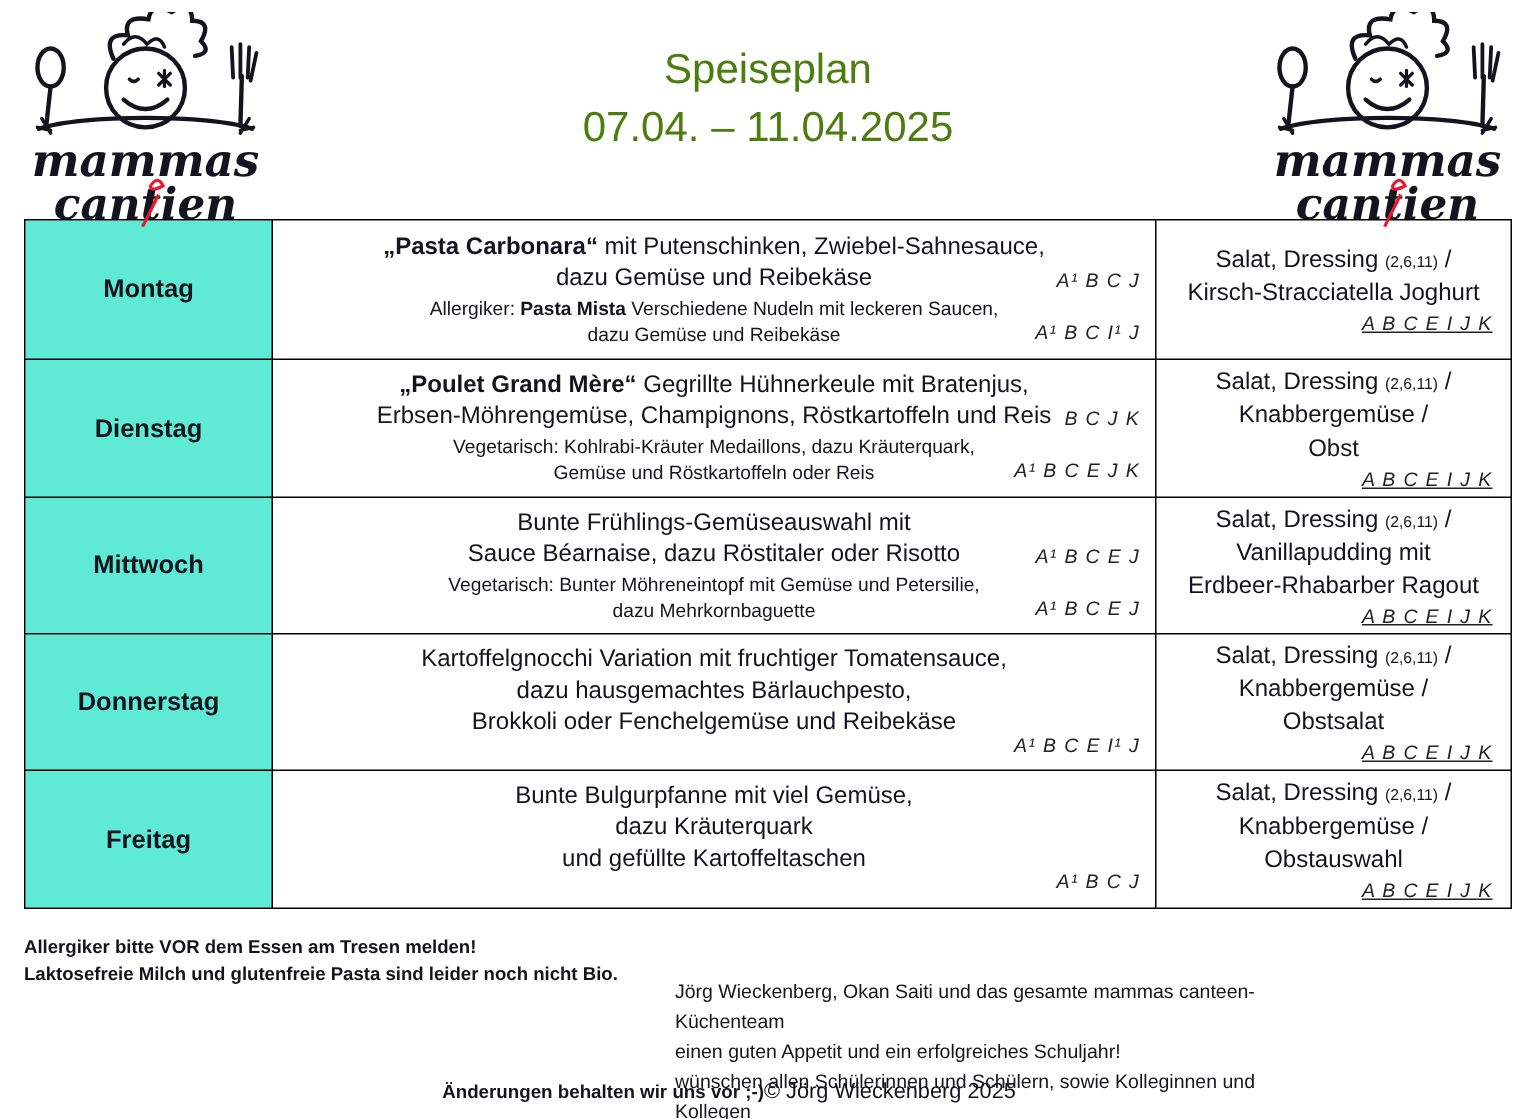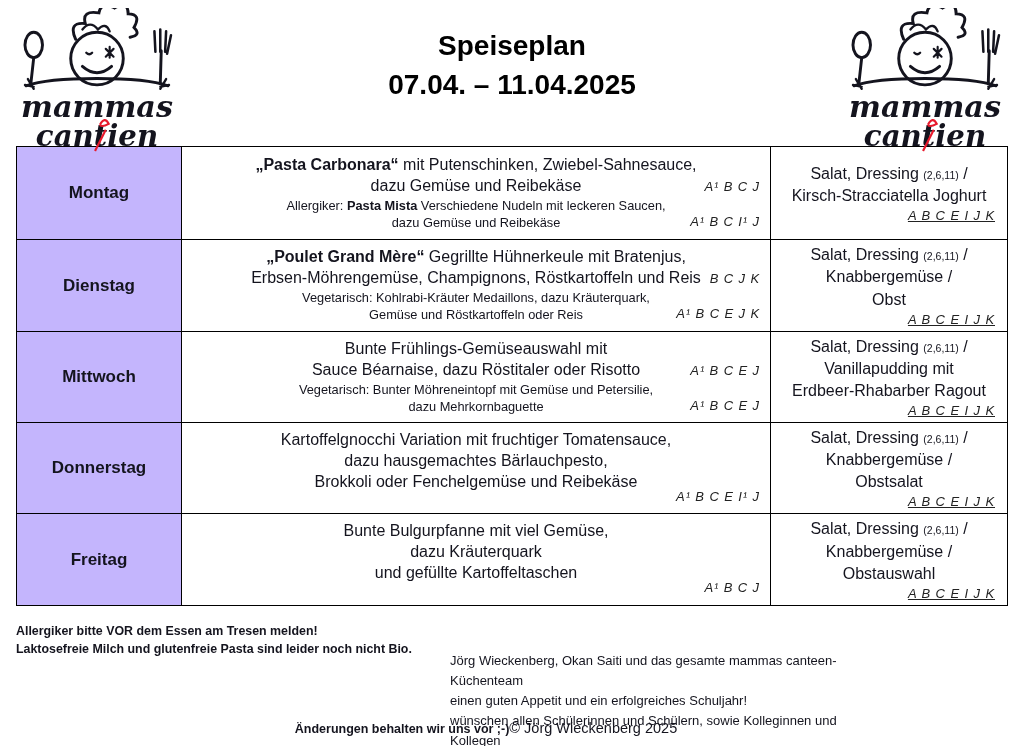--- a/index.html
+++ b/index.html
@@ -2,27 +2,27 @@
 <html><head>
 <meta charset="utf-8">
 <style>
   html,body{margin:0;padding:0;background:#fff;}
   .page{position:relative;width:1024px;height:746px;background:#fff;overflow:hidden;
         font-family:"Liberation Sans",sans-serif;color:#14141e;}
   
   .header{display:flex;align-items:flex-start;padding:8px 14px 0 14px;height:144px;box-sizing:border-box;}
   .logo{width:168px;flex:0 0 auto;}
   .title-block{flex:1;text-align:center;padding-top:18px;}
-  .title,.date{font-size:28px;line-height:1.4;color:#000000;font-weight:bold;}
+  .title,.date{font-size:28px;line-height:1.4;color:#4d7c0f;}
   .logo-word{font-family:"DejaVu Serif",serif;font-style:italic;font-weight:bold;fill:#14141e;}
   
   table.menu-table{width:992px;margin:2px auto 0 auto;border-collapse:collapse;table-layout:fixed;}
   table.menu-table,table.menu-table td{border:1.6px solid #000;}
   td{vertical-align:middle;}
-  .day-cell{width:162px;background:#c4b5fd;text-align:center;font-weight:bold;font-size:17px;}
+  .day-cell{width:162px;background:#5eead4;text-align:center;font-weight:bold;font-size:17px;}
   .main-cell{width:572px;text-align:center;padding:4px 8px;}
   .side-cell{text-align:center;padding:4px 10px;}
   tbody tr:nth-child(1){height:93px;} tbody tr:nth-child(2){height:92px;}
   tbody tr:nth-child(3){height:84px;} tbody tr:nth-child(4){height:87px;}
   tbody tr:nth-child(5){height:85px;}
   .line{position:relative;font-size:16px;line-height:1.3;min-height:14px;}
   .line.small{font-size:12.8px;line-height:1.35;}
   .allergen{font-size:13px;font-style:italic;letter-spacing:0.9px;white-space:nowrap;color:#222;}
   .line .allergen{position:absolute;right:2px;bottom:1px;}
   .side-line{font-size:16px;line-height:1.38;}

